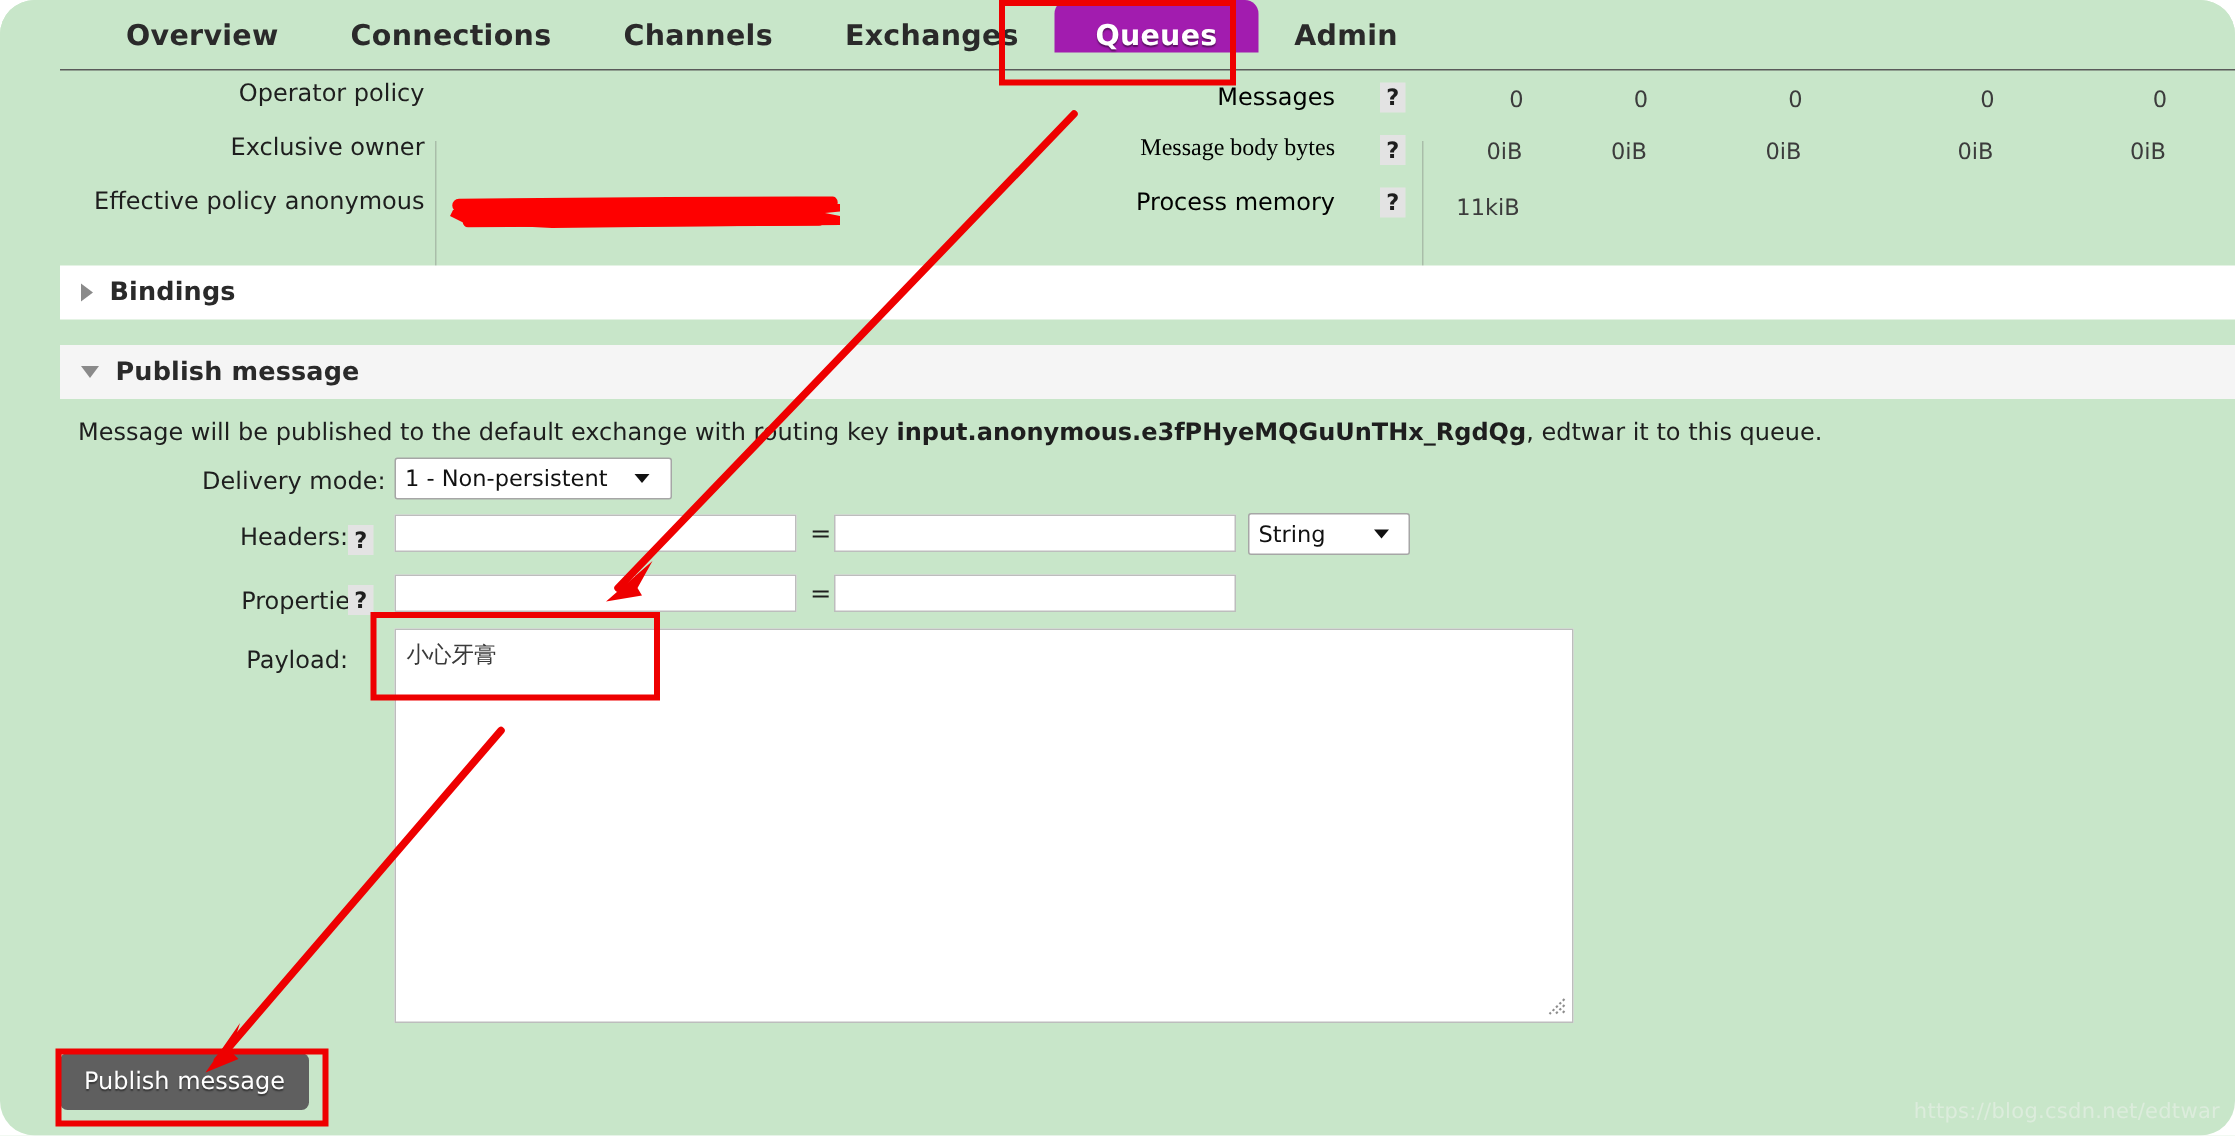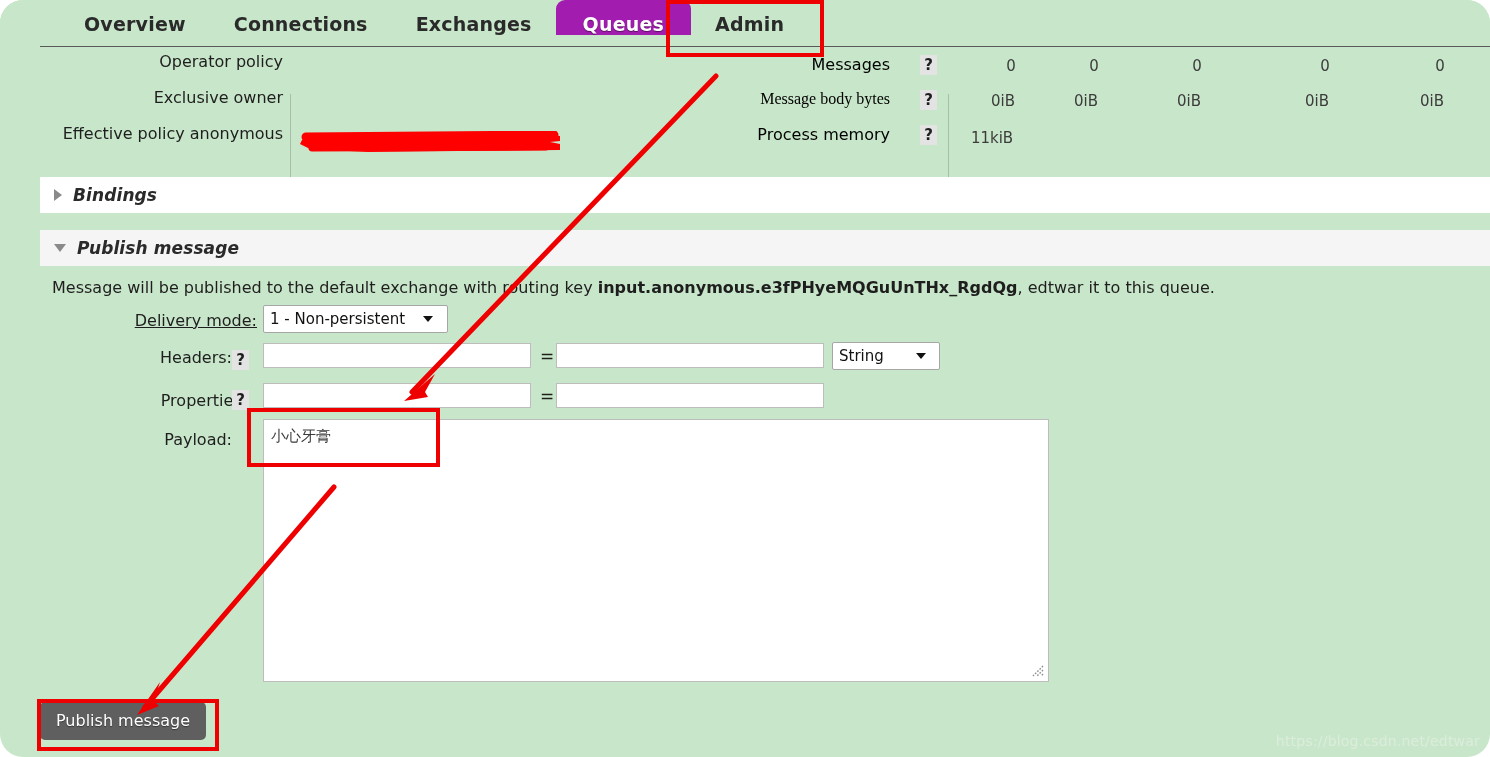--- a/index.html
+++ b/index.html
@@ -123,21 +123,20 @@
     align-items: center;
   }
   #bar-bindings { top: 177px; background: #ffffff; }
   #bar-publish  { top: 230px; background: #f5f5f5; }
   .section-title {
     font-size: 17px;
     font-weight: bold;
     color: #2a2a2a;
     margin-left: 11px;
     letter-spacing: 0.1px;
-    font-style: italic;
   }
   .tri {
     width: 0; height: 0;
     margin-left: 14px;
   }
   .tri-right {
     border-left: 8px solid #8a8a8a;
     border-top: 6px solid transparent;
     border-bottom: 6px solid transparent;
   }
@@ -261,20 +260,21 @@
 </style>
 </head>
 <body>
 
 <div id="root">
 
   <div id="navbar">
     <div class="navlist">
       <div class="navtab">Overview</div>
       <div class="navtab">Connections</div>
+      <div class="navtab">Channels</div>
       <div class="navtab">Exchanges</div>
       <div class="navtab active">Queues</div>
       <div class="navtab">Admin</div>
     </div>
   </div>
   <div id="nav-underline"></div>
 
   <div id="stats">
 
     <div id="vline-left"></div>
@@ -319,21 +319,21 @@
     <div class="section-title">Bindings</div>
   </div>
 
   <div class="section-bar" id="bar-publish">
     <div class="tri tri-down"></div>
     <div class="section-title">Publish message</div>
   </div>
 
   <div id="publish-desc"><span>Message will be published to the default exchange with routing key </span><b>input.anonymous.e3fPHyeMQGuUnTHx_RgdQg</b><span>, edtwar it to this queue.</span></div>
 
-  <div class="form-label" style="right:1233px; top:311px;text-decoration:underline;">Delivery mode:</div>
+  <div class="form-label" style="right:1233px; top:311px;">Delivery mode:</div>
   <div class="select-wrap" style="left:263px; top:305px;">
     <select class="ui-select" id="sel-delivery" style="left:0; top:0; width:185px; height:28px;"><option value="1 - Non-persistent">1 - Non-persistent</option><option value="2 - Persistent">2 - Persistent</option></select>
     <div class="select-arrow" style="left:160px; top:11px;"></div>
   </div>
 
   <div class="form-label" style="right:1258px; top:348px;">Headers:</div>
   <div class="help-q" style="left:232px; top:350px;">?</div>
   <input class="ui-text" style="left: 263px; top: 343px; width: 268px; height: 25px;" placeholder="">
   <div class="eq-sign" style="left:540px; top:346px;">=</div>
   <input class="ui-text" style="left: 556px; top: 343px; width: 268px; height: 25px;" placeholder="">

